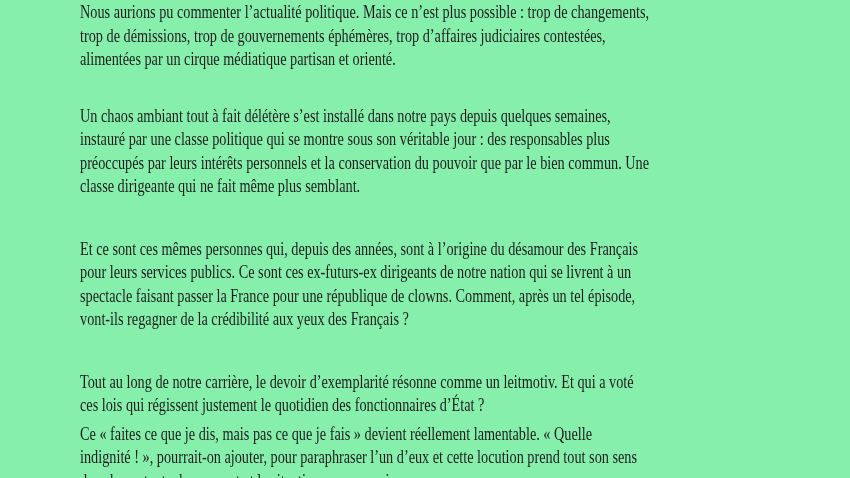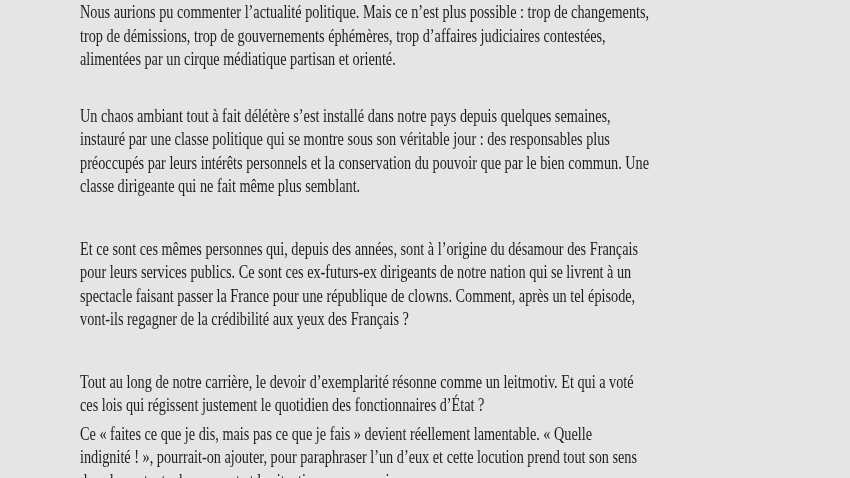--- a/index.html
+++ b/index.html
@@ -4,21 +4,21 @@
 <style>
   html, body {
     margin: 0;
     padding: 0;
     background: #ffffff;
   }
   .page {
     position: relative;
     width: 850px;
     height: 478px;
-    background: #e5e5e5;
+    background: #86efac;
     overflow: hidden;
     font-family: "Liberation Serif", "DejaVu Serif", serif;
   }
   .content {
     position: absolute;
     left: 80px;
     top: 0;
     width: 1010px;
     transform: scaleX(0.75);
     transform-origin: 0 0;

